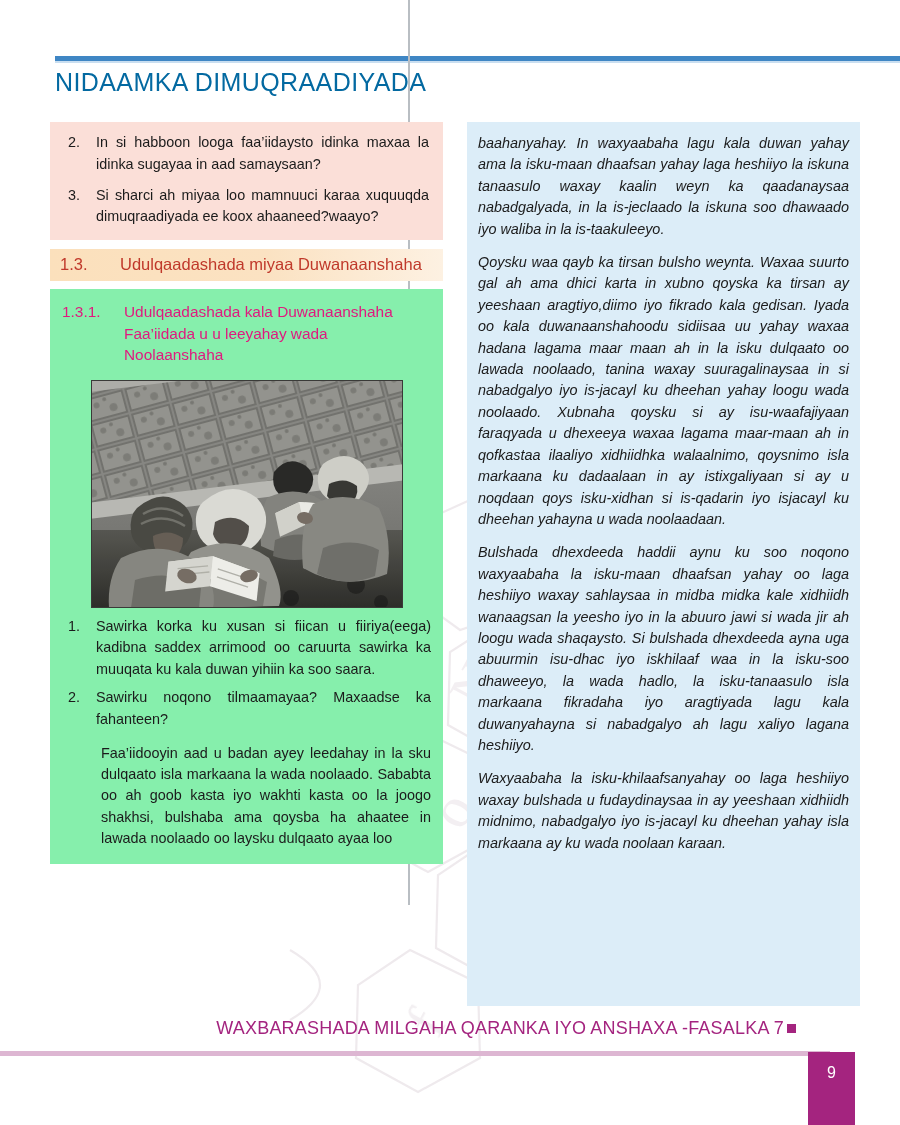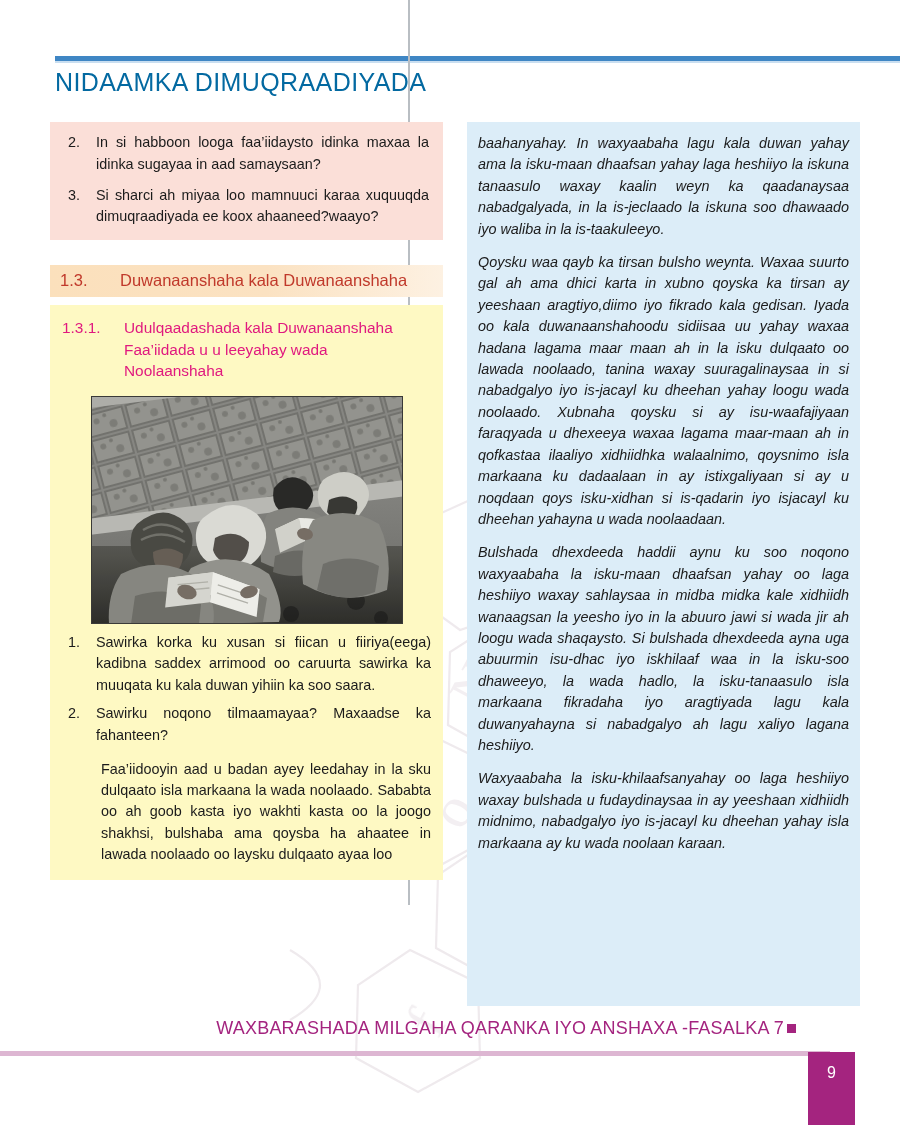--- a/index.html
+++ b/index.html
@@ -119,35 +119,35 @@
   .qbox li + li { margin-top: 9px; }
   .qbox li .num {
     position: absolute;
     left: 4px;
     top: 0;
     width: 24px;
   }
 
   
   .sec-head {
-    margin-top: 25px;
+    margin-top: 9px;
     background: linear-gradient(to right, #fbe0bc 0%, #fbe2c2 55%, #fdf1e2 100%);
     padding: 6px 10px 7px 10px;
     display: flex;
     align-items: center;
     color: #c0392b;
     font-size: 16.5px;
     white-space: nowrap;
   }
   .sec-head .sec-num { width: 60px; flex: 0 0 60px; }
 
   
   .bluebox {
     margin-top: 8px;
-    background: #fef9c3;
+    background: #86efac;
     padding: 12px 12px 14px 12px;
   }
   .subsec-head {
     display: flex;
     color: #e0197f;
     font-size: 15.4px;
     line-height: 21.5px;
   }
   .subsec-head .sub-num { width: 62px; flex: 0 0 62px; }
   .subsec-head .sub-title { flex: 1 1 auto; }
@@ -289,21 +289,21 @@
           <span class="num">2.</span><span>In si habboon looga faa’iidaysto idinka maxaa la idinka sugayaa in aad samaysaan?</span>
         </li>
         <li>
           <span class="num">3.</span><span>Si sharci ah miyaa loo mamnuuci karaa xuquuqda dimuqraadiyada ee koox ahaaneed?waayo?</span>
         </li>
       </ol>
     </div>
 
     <div class="sec-head">
       <span class="sec-num">1.3.</span>
-      <span class="sec-title">Duwanaanshaha kala Duwanaanshaha</span>
+      <span class="sec-title">Udulqaadashada miyaa Duwanaanshaha</span>
     </div>
 
     <div class="bluebox">
 
       <div class="subsec-head">
         <span class="sub-num">1.3.1.</span>
         <span class="sub-title">Udulqaadashada kala Duwanaanshaha Faa’iidada u u leeyahay wada Noolaanshaha</span>
       </div>
 
       <div class="photo-wrap">

